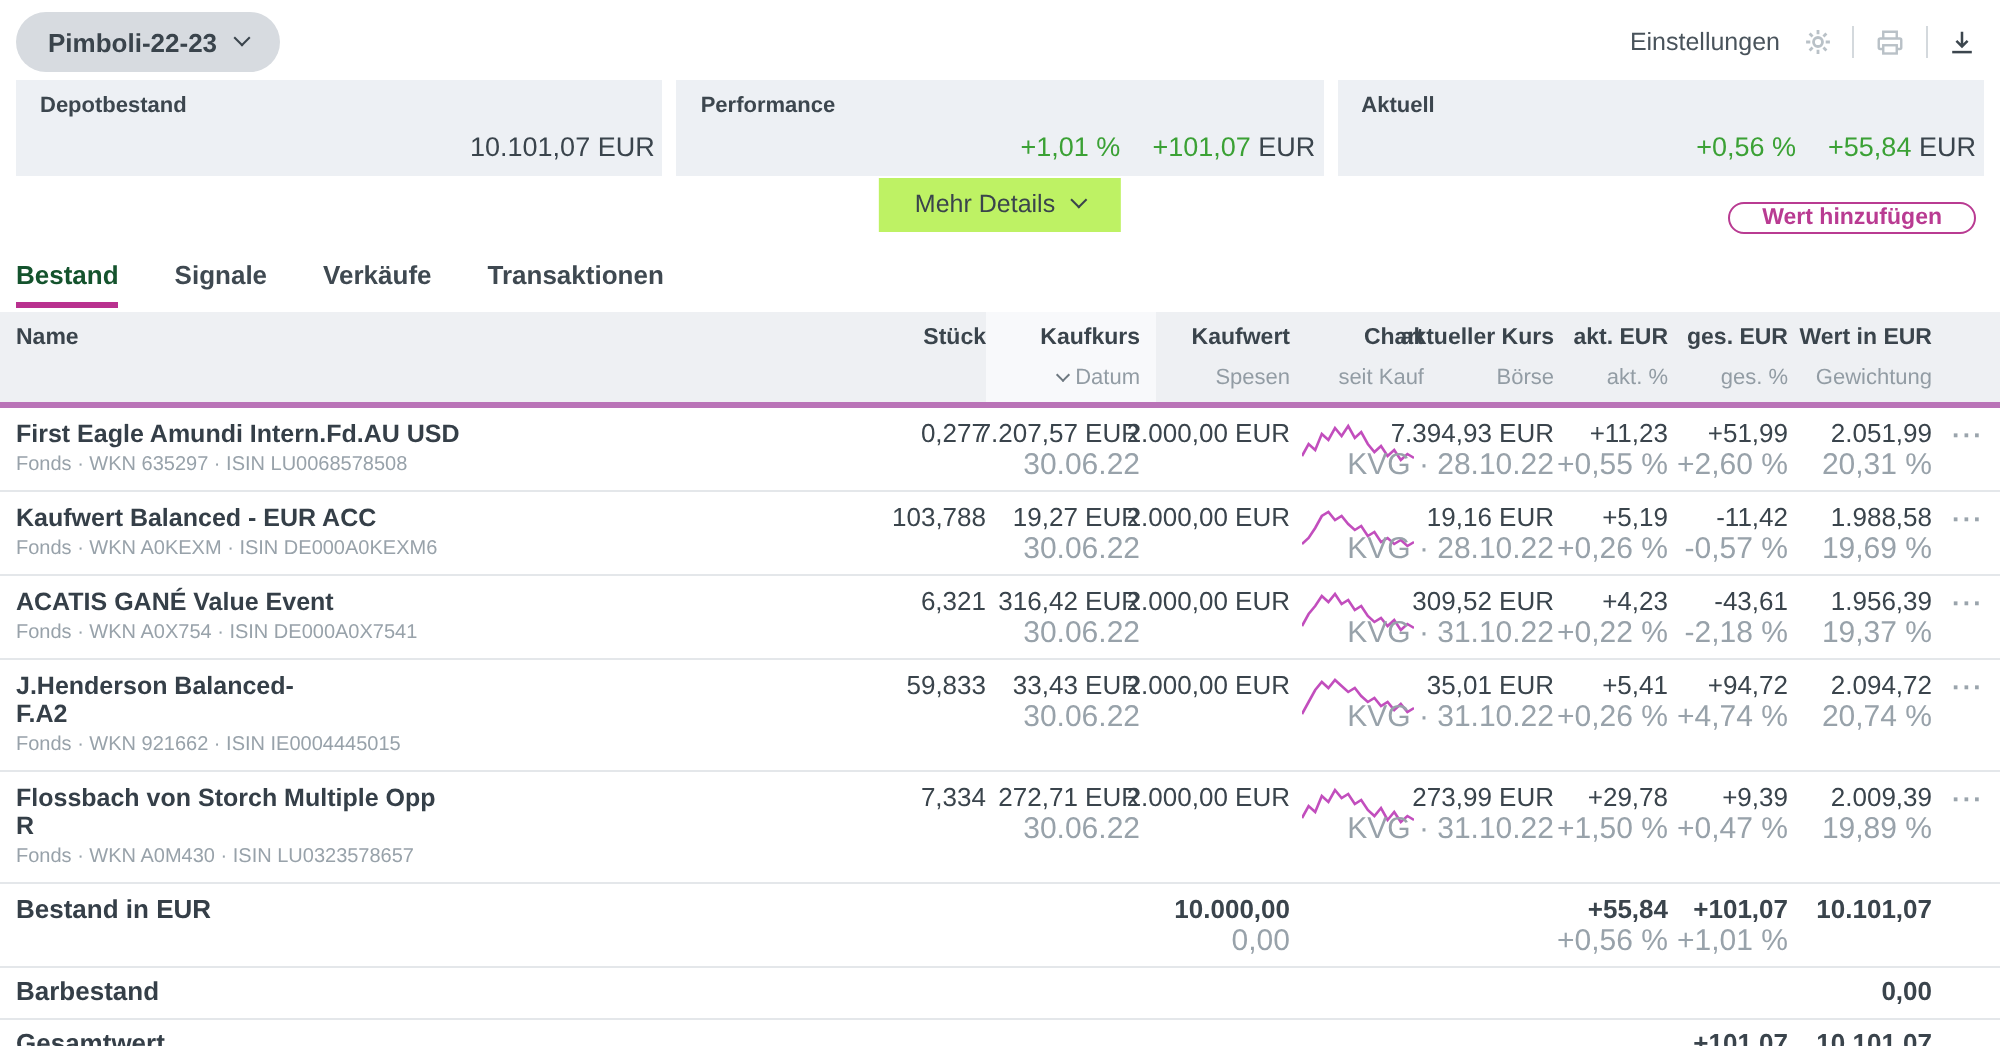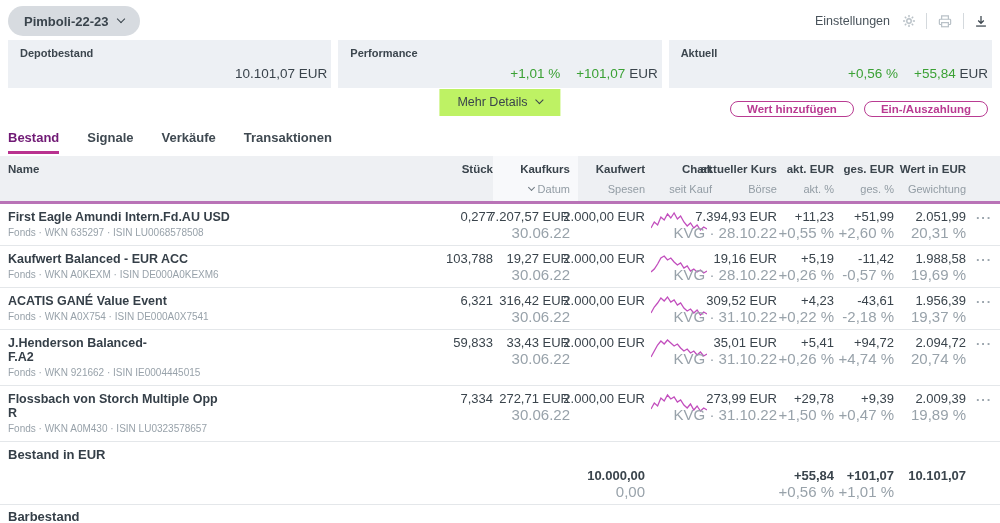--- a/index.html
+++ b/index.html
@@ -29,21 +29,21 @@
   .band { position:relative; height:40px; }
   .mehr-btn { position:absolute; left:50%; transform:translateX(-50%); top:1px; background:#bef264; border:none;
               padding:6px 18px 7px; font-family:inherit; font-size:12.5px; color:#3a444c; display:flex; gap:9px; align-items:center; cursor:pointer; }
   .band-actions { position:absolute; right:12px; top:13px; display:flex; gap:10px; }
   .outline-btn { background:#fff; border:1.5px solid #b93b92; color:#b93b92; border-radius:14px; padding:0 16px; height:16px;
                  font-family:inherit; font-size:11.5px; font-weight:700; display:inline-flex; align-items:center; cursor:pointer; }
 
   
   .tabs { display:flex; gap:28px; padding:2px 8px 0; }
   .tab { font-size:13px; font-weight:700; color:#3f4951; padding-bottom:6px; cursor:pointer; border-bottom:3px solid transparent; }
-  .tab.active { color:#701a75; border-bottom-color:#b9318f; }
+  .tab.active { color:#14532d; border-bottom-color:#b9318f; }
 
   
   .grid { display:grid; grid-template-columns:255px 230px 77px 75px 67px 65px 57px 60px 72px 26px; padding:0 8px; }
   .thead { background:#eef0f3; margin-top:2px; }
   .th { display:flex; flex-direction:column; align-items:flex-end; padding:7px 0 6px; }
   .th.name { align-items:flex-start; }
   .th .l1 { font-size:11.5px; font-weight:700; white-space:nowrap; line-height:12px; }
   .th .l2 { font-size:11px; color:#929ca4; margin-top:8px; white-space:nowrap; line-height:12px; display:flex; align-items:center; gap:4px; }
   .th.sorted { background:#f8f9fb; padding-right:8px; margin-right:-8px; padding-left:10px; }
   .sort-chev { width:5px; height:5px; border-right:1.5px solid #6e7880; border-bottom:1.5px solid #6e7880;
@@ -58,21 +58,21 @@
   .sub { font-size:15px; color:#98a2aa; margin-top:3px; white-space:nowrap; line-height:12px; }
   .name-t { font-size:12.5px; font-weight:700; color:#353f48; white-space:pre-line; line-height:14px; }
   .info { font-size:10px; color:#98a2aa; margin-top:3px; white-space:nowrap; line-height:12px; }
   .more { color:#9aa4ac; font-size:13px; font-weight:700; letter-spacing:1px; cursor:pointer; line-height:10px; padding-top:3px; }
   .spark { margin-top:0; }
   .spark polyline { stroke:#c24ebd; stroke-width:1.3; fill:none; }
 
   .srow { padding-top:6px; padding-bottom:6px; }
   .srow.slim { padding-top:5px; padding-bottom:6px; }
   .s-label { font-size:13px; font-weight:700; color:#353f48; line-height:14px; }
-  .srow .main { font-weight:700;margin-top:21px; }
+  .srow .main { font-weight:700; }
 </style>
 </head>
 <body>
 
 <div class="topbar">
   <button class="pill-btn">
     <span>Pimboli-22-23</span>
     <span class="chev"></span>
   </button>
   <div class="top-right">
@@ -126,21 +126,20 @@
   </div>
 </div>
 
 <div class="band">
   <button class="mehr-btn">
     <span>Mehr Details</span>
     <span class="chev"></span>
   </button>
   <div class="band-actions">
     <button class="outline-btn">Wert hinzufügen</button>
-    <button class="outline-btn">Ein-/Auszahlung</button>
   </div>
 </div>
 
 <div class="tabs">
   <div class="tab active">Bestand</div>
   <div class="tab">Signale</div>
   <div class="tab">Verkäufe</div>
   <div class="tab">Transaktionen</div>
 </div>
 

